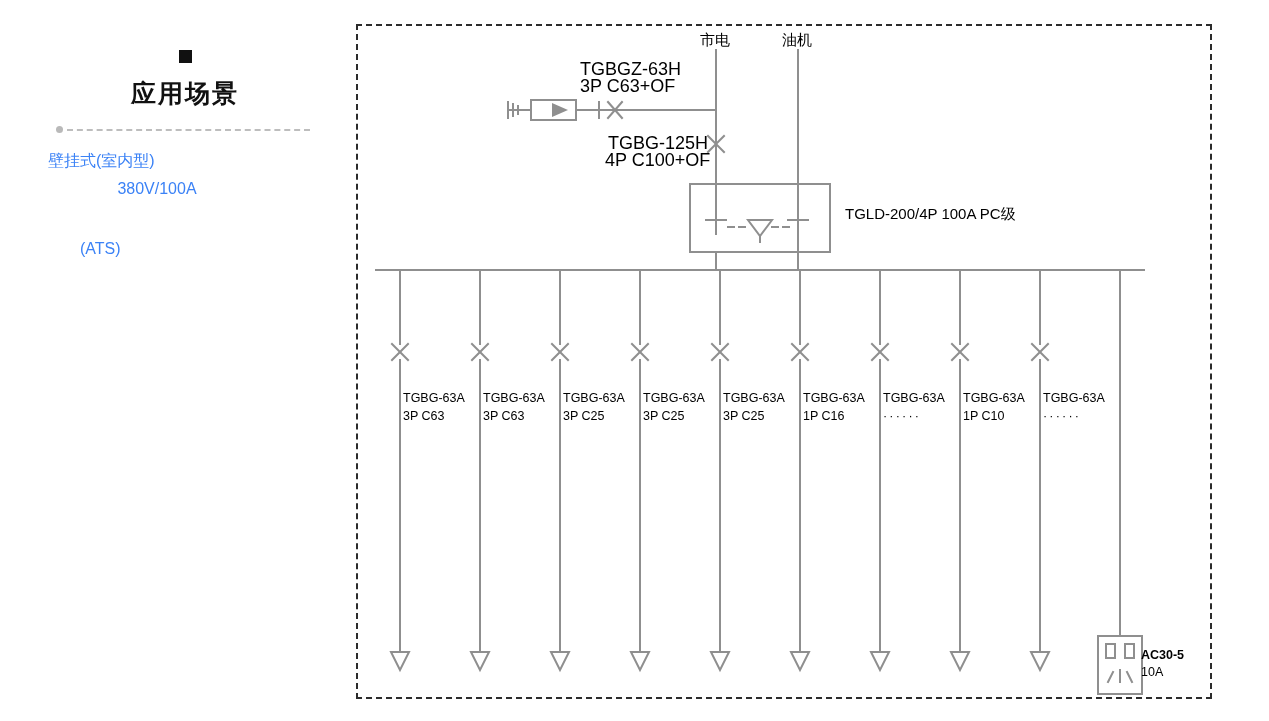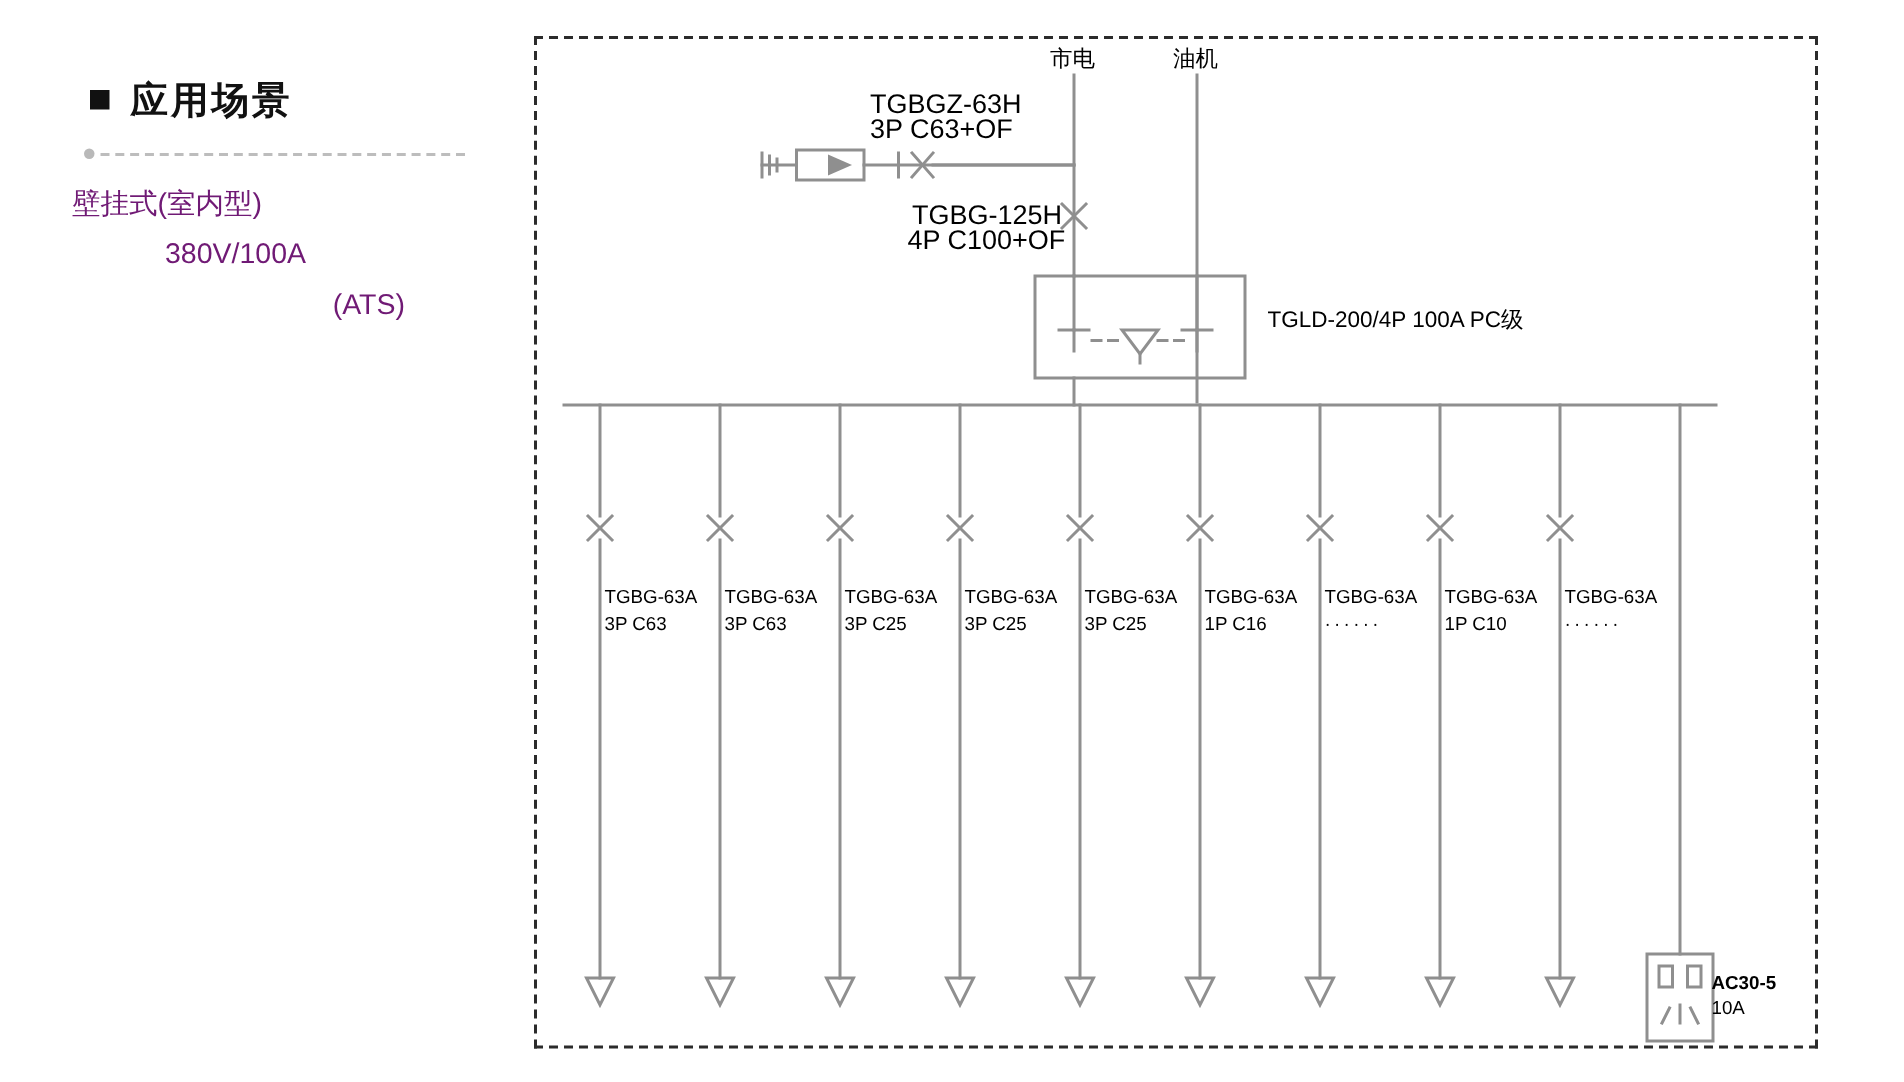--- a/index.html
+++ b/index.html
@@ -31,20 +31,21 @@
   }
   .section-title {
     font-size: 25px;
     font-weight: bold;
     letter-spacing: 2px;
     color: #111;
     display: flex;
     align-items: center;
     gap: 14px;
     padding-left: 20px;
+    flex-direction: column;
   }
   .section-title .bullet-square {
     width: 13px;
     height: 13px;
     background: #111;
     display: inline-block;
   }
   .divider-row {
     margin-top: 16px;
     padding-left: 16px;
@@ -63,28 +64,28 @@
     flex: 1;
     border-top: 2px dashed #bdbdbd;
     height: 0;
   }
   .caption-lines {
     margin-top: 14px;
     text-align: center;
     width: 230px;
   }
   .caption-line {
-    font-size: 19px;
-    color: #701a75;
+    font-size: 16px;
+    color: #3b82f6;
     line-height: 1.75;
     white-space: nowrap;
   }
   .caption-line.l1 { text-align: left; padding-left: 8px; }
   .caption-line.l2 { padding-left: 4px;}
-  .caption-line.l3 { text-align: right; padding-left: 40px;}
+  .caption-line.l3 { text-align: left; padding-left: 40px; margin-top: 32px;}
 
   
   .diagram-frame {
     position: absolute;
     left: 356px;
     top: 24px;
     width: 856px;
     height: 675px;
     border: 2px dashed #2b2b2b;
     box-sizing: border-box;

